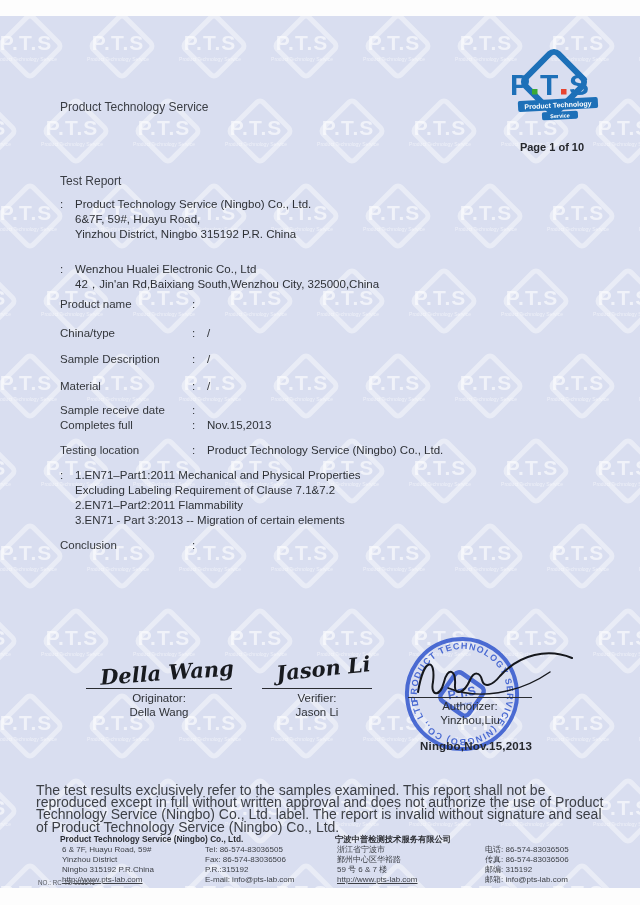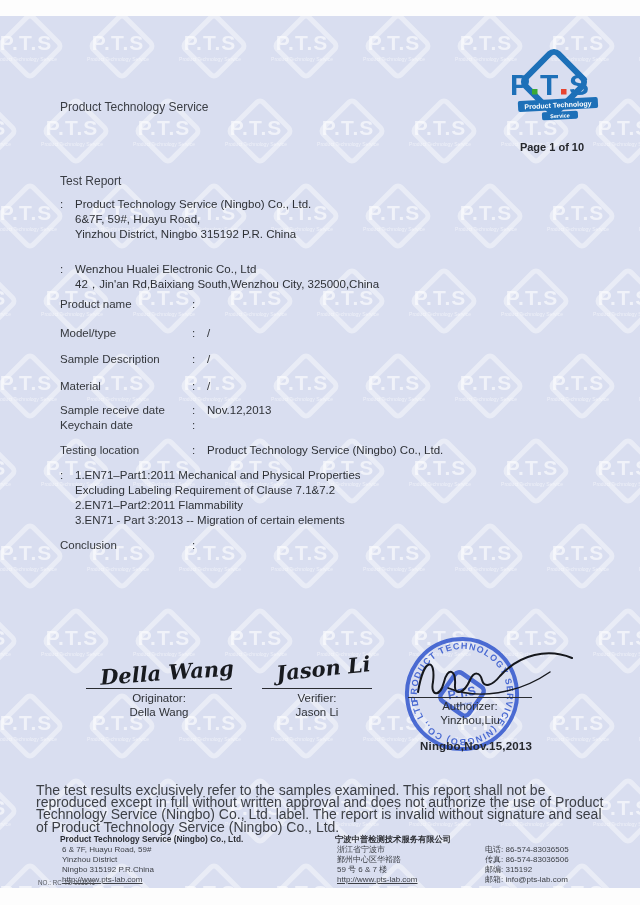--- a/index.html
+++ b/index.html
@@ -524,42 +524,42 @@
     <div class="field" style="top:262px">
       <span class="fcolon">:</span>
       <span class="fvalue">Wenzhou Hualei Electronic Co., Ltd
 42，Jin'an Rd,Baixiang South,Wenzhou City, 325000,China</span>
     </div>
     <div class="field" style="top:297px">
       <span class="flabel">Product name</span>
       <span class="fcolon">:</span>
     </div>
     <div class="field" style="top:326px">
-      <span class="flabel">Model/type</span>
+      <span class="flabel">China/type</span>
       <span class="fcolon">:</span>
       <span class="fvalue">/</span>
     </div>
     <div class="field" style="top:352px">
       <span class="flabel">Sample Description</span>
       <span class="fcolon">:</span>
       <span class="fvalue">/</span>
     </div>
     <div class="field" style="top:379px">
       <span class="flabel">Material</span>
       <span class="fcolon">:</span>
       <span class="fvalue">/</span>
     </div>
     <div class="field" style="top:403px">
       <span class="flabel">Sample receive date</span>
       <span class="fcolon">:</span>
-      <span class="fvalue">Nov.12,2013</span>
     </div>
     <div class="field" style="top:418px">
-      <span class="flabel">Keychain  date</span>
-      <span class="fcolon">:</span>
+      <span class="flabel">Completes  full</span>
+      <span class="fcolon">:</span>
+      <span class="fvalue">Nov.15,2013</span>
     </div>
     <div class="field" style="top:443px">
       <span class="flabel">Testing location</span>
       <span class="fcolon">:</span>
       <span class="fvalue">Product Technology Service (Ningbo) Co., Ltd.</span>
     </div>
     <div class="field" style="top:468px">
       <span class="fcolon">:</span>
       <span class="fvalue">1.EN71–Part1:2011 Mechanical and Physical Properties
 Excluding Labeling Requirement of Clause 7.1&amp;7.2
@@ -608,20 +608,26 @@
 
     <div class="disclaimer">The test results exclusively refer to the samples examined. This report shall not be reproduced except in full without written approval and does not authorize the use of Product Technology Service (Ningbo) Co., Ltd. label. The report is invalid without signature and seal of Product Technology Service (Ningbo) Co., Ltd.</div>
 
     <div class="ft ft-head" style="left:60px;top:834px">Product Technology Service (Ningbo) Co., Ltd.</div>
     <div class="ft" style="left:62px;top:845px">
       <div>6 &amp; 7F, Huayu Road, 59#</div>
       <div>Yinzhou District</div>
       <div>Ningbo 315192  P.R.China</div>
       <div class="ft-link">http://www.pts-lab.com</div>
     </div>
+    <div class="ft" style="left:205px;top:845px">
+      <div>Tel: 86-574-83036505</div>
+      <div>Fax: 86-574-83036506</div>
+      <div>P.R.:315192</div>
+      <div>E-mail: info@pts-lab.com</div>
+    </div>
     <div class="ft ft-head" style="left:335px;top:834px">宁波中普检测技术服务有限公司</div>
     <div class="ft" style="left:337px;top:845px">
       <div>浙江省宁波市</div>
       <div>鄞州中心区华裕路</div>
       <div>59 号 6 &amp; 7 楼</div>
       <div class="ft-link">http://www.pts-lab.com</div>
     </div>
     <div class="ft" style="left:485px;top:845px">
       <div>电话: 86-574-83036505</div>
       <div>传真: 86-574-83036506</div>

